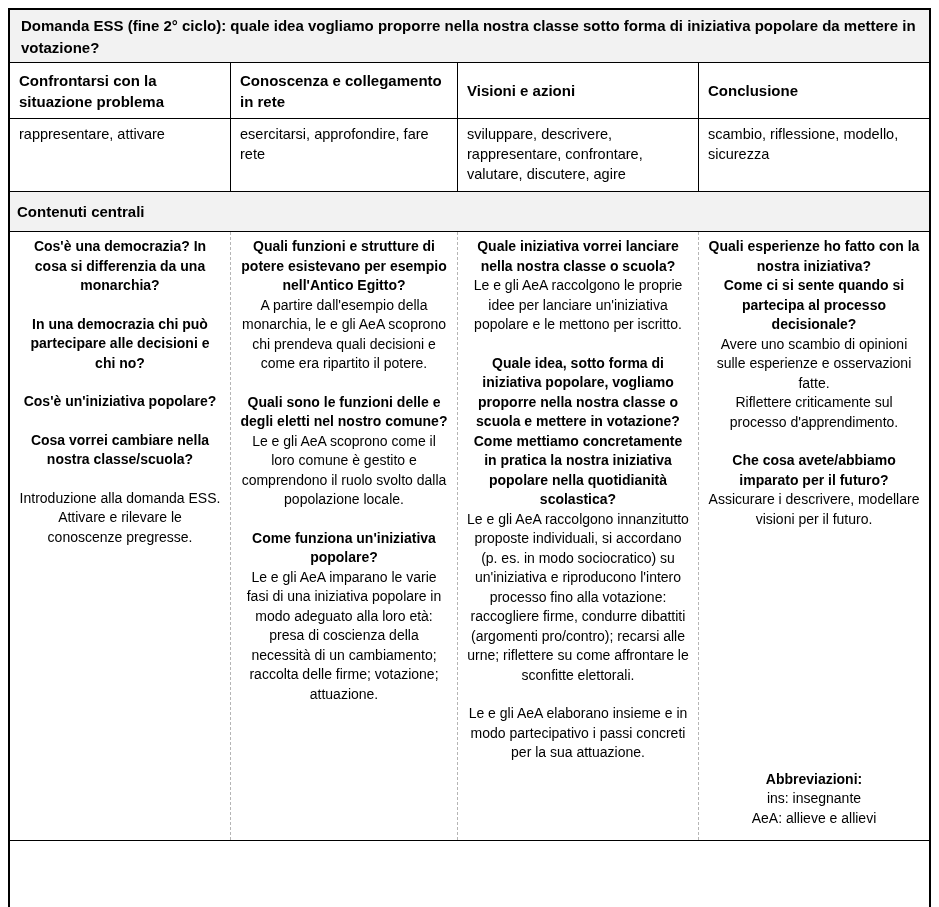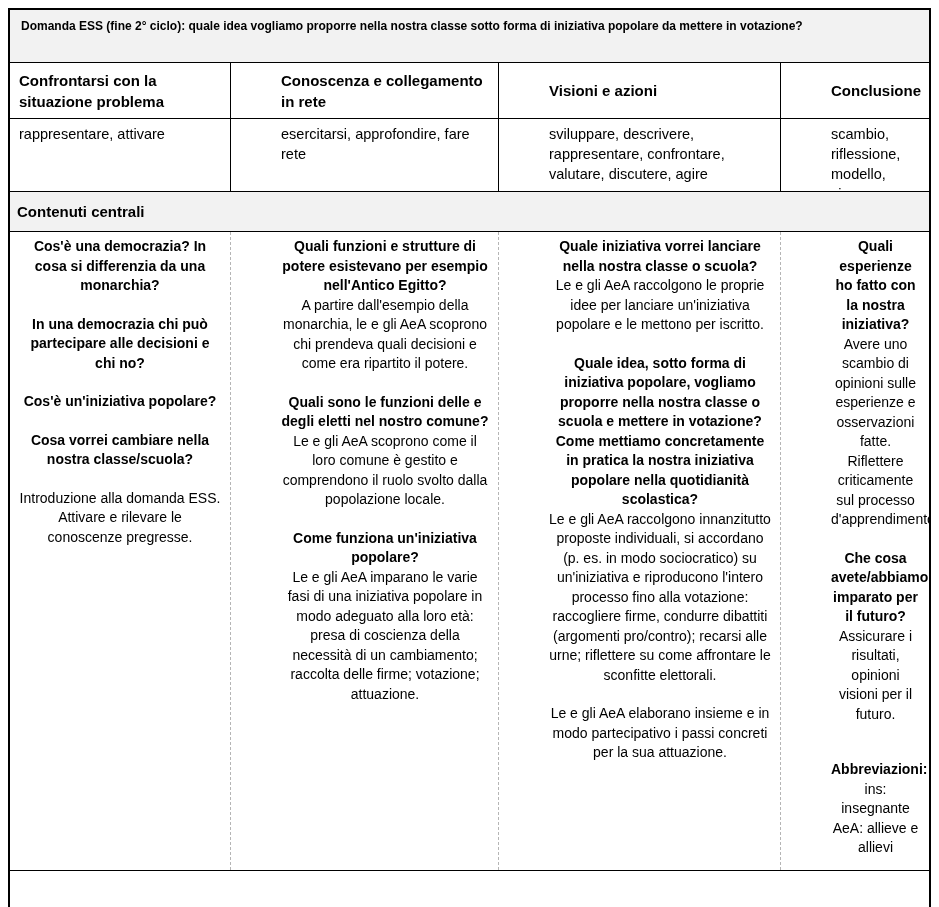--- a/index.html
+++ b/index.html
@@ -18,26 +18,25 @@
     border-bottom:none;
     display:flex;flex-direction:column;
     background:#fff;
   }
   .row{box-sizing:border-box;flex:0 0 auto;}
   .title-row{
     height:53px;
     background:#f2f2f2;
     border-bottom:1.5px solid #000;
     padding:5px 11px;
-    font-weight:bold;font-size:12px;line-height:22px;
+    font-weight:bold;font-size:15px;line-height:22px;
   }
   .cols{
     display:grid;
     grid-template-columns:221px 227px 241px 1fr;
-    gap:41px;
   }
   .header-row{
     height:56px;
     border-bottom:1.5px solid #000;
   }
   .header-row .cell{
     display:flex;align-items:center;
     font-weight:bold;font-size:15px;line-height:21px;
     padding:4px 9px;
     box-sizing:border-box;
@@ -127,24 +126,25 @@
       <div class="cell dashed-sep">
           <p class="block bold">Quale iniziativa vorrei lanciare nella nostra classe o scuola?</p>
           <p class="block normal gap">Le e gli AeA raccolgono le proprie idee per lanciare un'iniziativa popolare e le mettono per iscritto.</p>
           <p class="block bold">Quale idea, sotto forma di iniziativa popolare, vogliamo proporre nella nostra classe o scuola e mettere in votazione?</p>
           <p class="block bold">Come mettiamo concretamente in pratica la nostra iniziativa popolare nella quotidianità scolastica?</p>
           <p class="block normal gap">Le e gli AeA raccolgono innanzitutto proposte individuali, si accordano (p. es. in modo sociocratico) su un'iniziativa e riproducono l'intero processo fino alla votazione: raccogliere firme, condurre dibattiti (argomenti pro/contro); recarsi alle urne; riflettere su come affrontare le sconfitte elettorali.</p>
           <p class="block normal">Le e gli AeA elaborano insieme e in modo partecipativo i passi concreti per la sua attuazione.</p>
         </div>
       <div class="cell">
           <p class="block bold">Quali esperienze ho fatto con la nostra iniziativa?</p>
+          <p class="block bold">Come ci si sente quando si partecipa al processo decisionale?</p>
           <p class="block normal">Avere uno scambio di opinioni sulle esperienze e osservazioni fatte.</p>
           <p class="block normal gap">Riflettere criticamente sul processo d'apprendimento.</p>
           <p class="block bold">Che cosa avete/abbiamo imparato per il futuro?</p>
-          <p class="block normal">Assicurare i risultati, opinioni visioni per il futuro.</p>
+          <p class="block normal">Assicurare i descrivere, modellare visioni per il futuro.</p>
           <p class="block bold push">Abbreviazioni:</p>
           <p class="block normal">ins: insegnante</p>
           <p class="block normal">AeA: allieve e allievi</p>
         </div>
     </div>
 
     <div class="row partial-row"></div>
 
   </div>
 </div>

